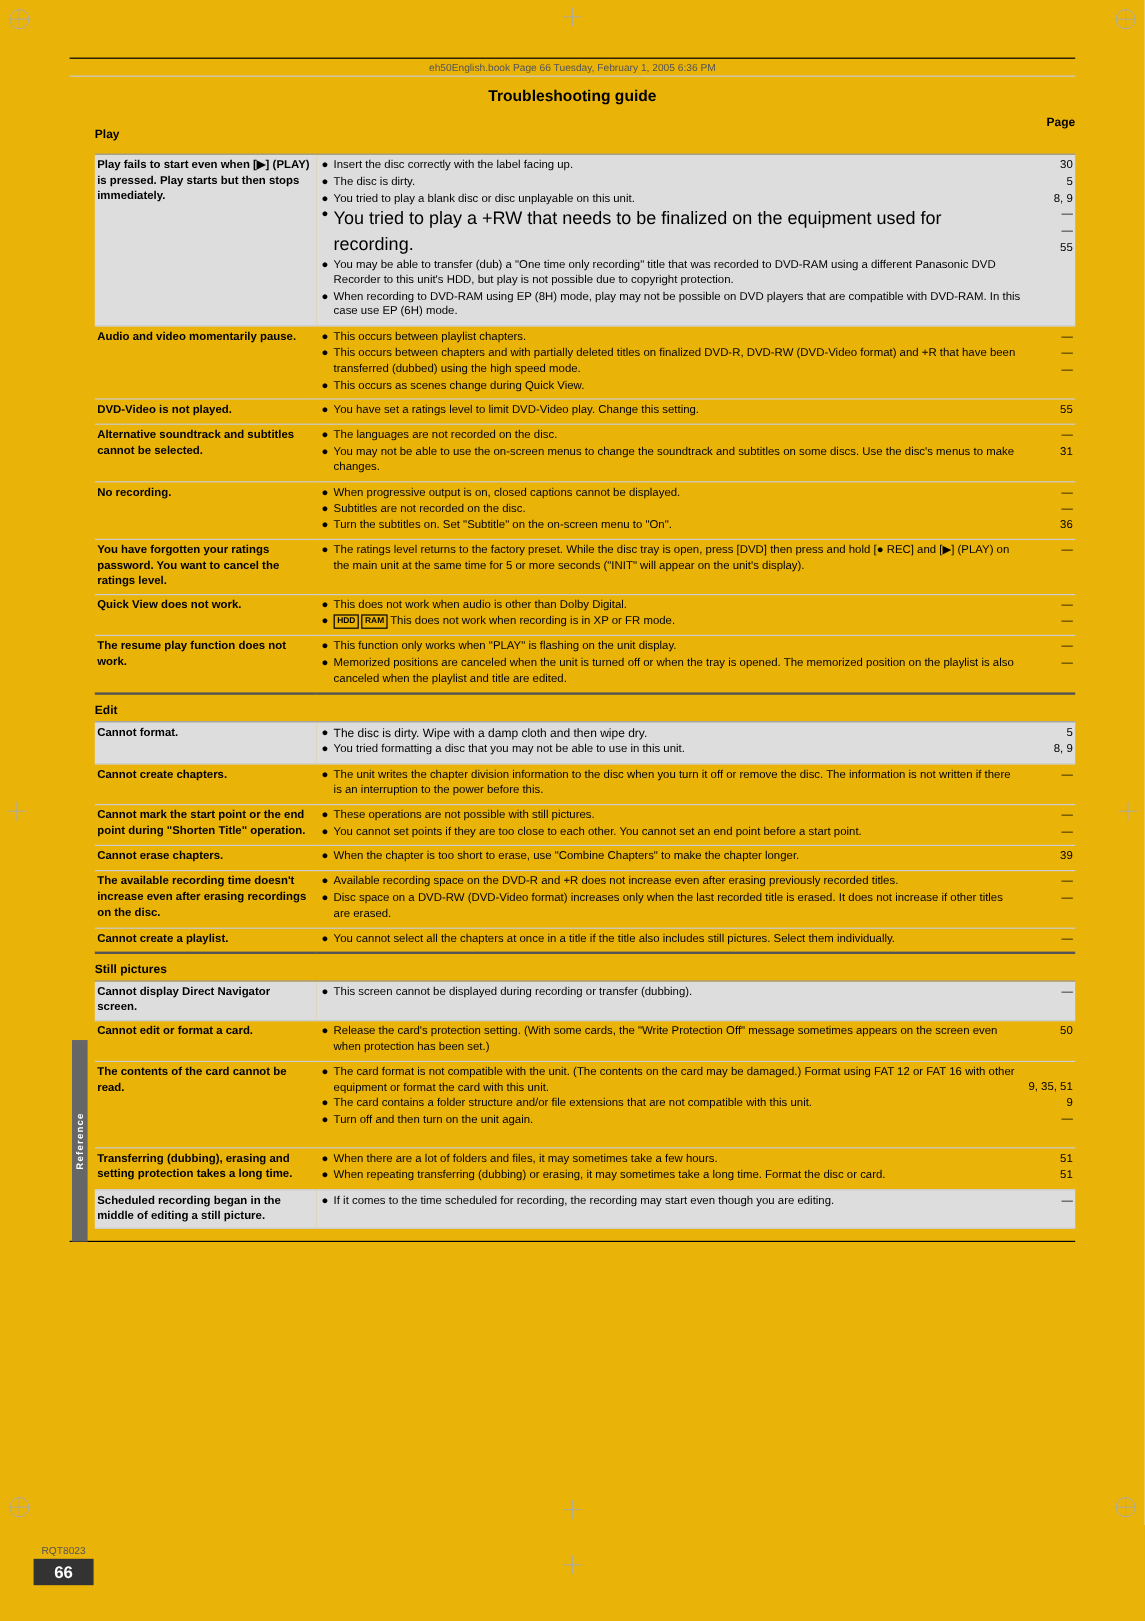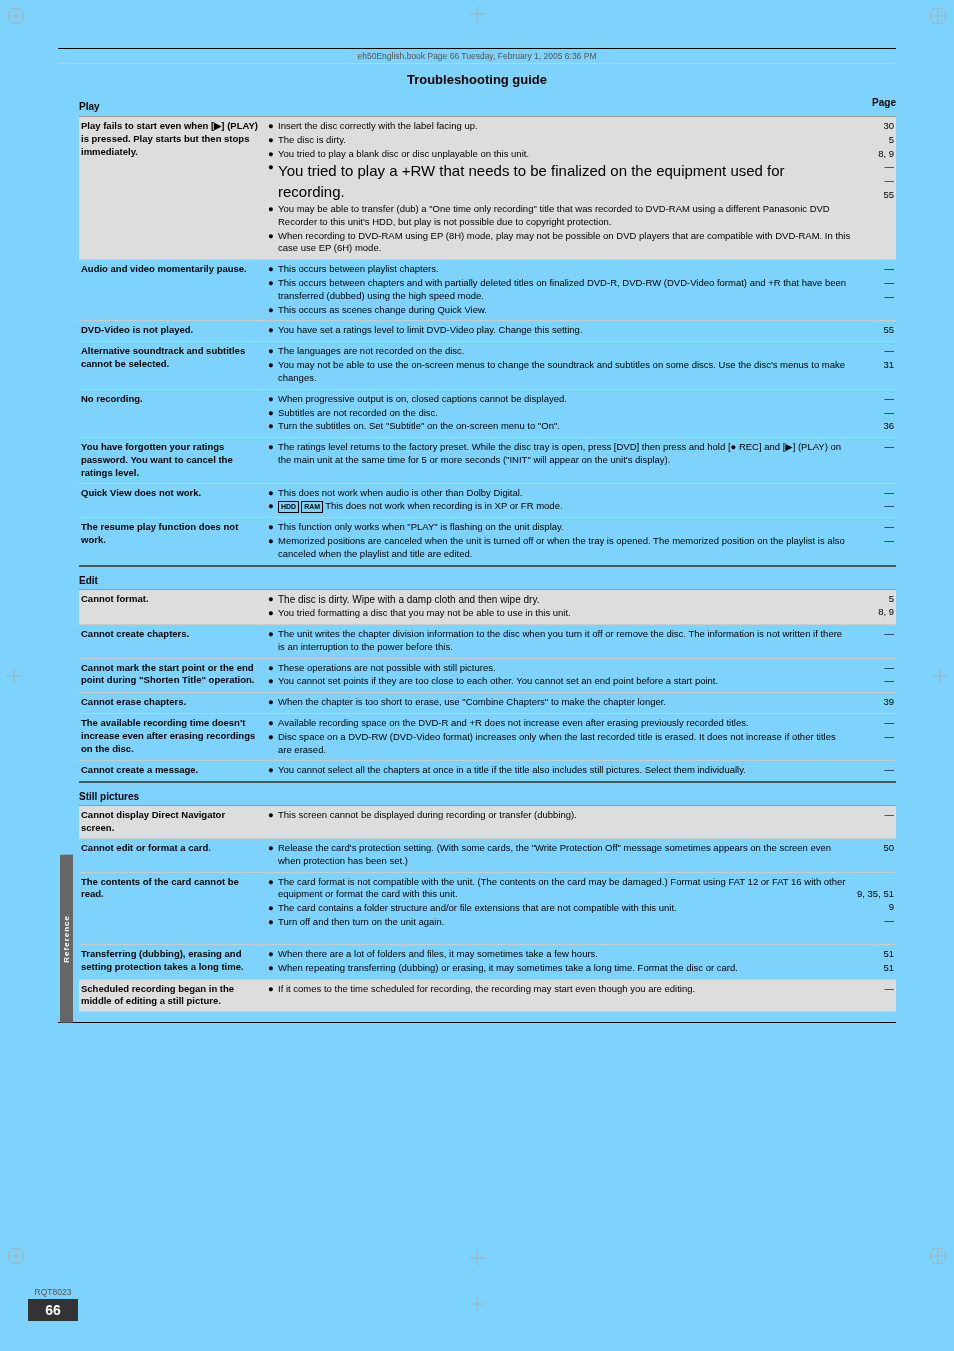--- a/index.html
+++ b/index.html
@@ -9,21 +9,21 @@
       background: #fff;
       font-family: Arial, Helvetica, sans-serif;
       font-size: 10px;
       color: #000;
       position: relative;
     }
 
     .page-wrapper {
       width: 954px;
       min-height: 1351px;
-      background: #7dd3fc;
+      background: #eab308;
       padding: 20px 30px;
       position: relative;
     }
 
     
     .content-table {
       width: 100%;
       border-collapse: collapse;
       margin-bottom: 10px;
     }
@@ -81,21 +81,21 @@
 
       <div style="width:16px; display:flex; align-items:flex-end; justify-content:center; padding-bottom:0px; position:relative;">
         <div style="writing-mode:vertical-rl; transform:rotate(180deg); background:#666; color:#fff; font-size:8px; font-weight:bold; padding:60px 2px; letter-spacing:1px; position:absolute; bottom:0;">Reference</div>
       </div>
 
       <div style="flex:1; padding-left:5px;">
         <table class="content-table" id="main-table">
           <tbody id="table-body">
           <tr style="border-top: none;">
                 <td colspan="2" style="font-weight: bold; font-size: 10px; padding-top: 2px; padding-bottom: 3px; border-bottom: 1px solid rgb(153, 153, 153);">Play</td>
-                <td style="text-align: right; font-weight: bold; font-size: 10px; padding-bottom: 8px; border-bottom: 1px solid rgb(153, 153, 153); margin-top: 20px;">Page</td>
+                <td style="text-align: right; font-weight: bold; font-size: 10px; padding-bottom: 20px; border-bottom: 1px solid rgb(153, 153, 153); margin-top: 20px;">Page</td>
               </tr>
               <tr style="background: rgb(221, 221, 221);">
                 <td style="vertical-align: top; font-weight: bold; font-size: 9.5px; line-height: 1.35; padding: 3px 4px 3px 2px; width: 185px; border-bottom: 0.5px solid rgb(204, 204, 204);">Play fails to start even when [▶] (PLAY) is pressed. Play starts but then stops immediately.</td>
                 <td style="vertical-align: top; padding: 3px 4px; border-bottom: 0.5px solid rgb(204, 204, 204);">
                   <div style="display: flex; align-items: flex-start; margin-bottom: 1px;">
                     <span style="min-width: 10px; font-size: 9.5px;">●</span>
                     <span style="flex: 1 1 0%; font-size: 9.5px; line-height: 1.35;">Insert the disc correctly with the label facing up.</span>
                   </div>
                   <div style="display: flex; align-items: flex-start; margin-bottom: 1px;">
                     <span style="min-width: 10px; font-size: 9.5px;">●</span>
@@ -319,21 +319,21 @@
                     <span style="min-width: 10px; font-size: 9.5px;">●</span>
                     <span style="flex: 1 1 0%; font-size: 9.5px; line-height: 1.35;">Disc space on a DVD-RW (DVD-Video format) increases only when the last recorded title is erased. It does not increase if other titles are erased.</span>
                   </div>
                 </td>
                 <td style="vertical-align: top; text-align: right; font-size: 9.5px; padding: 3px 2px; white-space: nowrap; border-bottom: 0.5px solid rgb(204, 204, 204);">
                   <div style="font-size: 9.5px; line-height: 1.35; text-align: right; margin-bottom: 1px;">—</div>
                   <div style="font-size: 9.5px; line-height: 1.35; text-align: right; margin-bottom: 1px;">—</div>
                 </td>
               </tr>
               <tr>
-                <td style="vertical-align: top; font-weight: bold; font-size: 9.5px; line-height: 1.35; padding: 3px 4px 3px 2px; width: 185px; border-bottom: 0.5px solid rgb(204, 204, 204);">Cannot create a message.</td>
+                <td style="vertical-align: top; font-weight: bold; font-size: 9.5px; line-height: 1.35; padding: 3px 4px 3px 2px; width: 185px; border-bottom: 0.5px solid rgb(204, 204, 204);">Cannot create a playlist.</td>
                 <td style="vertical-align: top; padding: 3px 4px; border-bottom: 0.5px solid rgb(204, 204, 204);">
                   <div style="display: flex; align-items: flex-start; margin-bottom: 1px;">
                     <span style="min-width: 10px; font-size: 9.5px;">●</span>
                     <span style="flex: 1 1 0%; font-size: 9.5px; line-height: 1.35;">You cannot select all the chapters at once in a title if the title also includes still pictures. Select them individually.</span>
                   </div>
                 </td>
                 <td style="vertical-align: top; text-align: right; font-size: 9.5px; padding: 3px 2px; white-space: nowrap; border-bottom: 0.5px solid rgb(204, 204, 204);">
                   <div style="font-size: 9.5px; line-height: 1.35; text-align: right; margin-bottom: 1px;">—</div>
                 </td>
               </tr>

